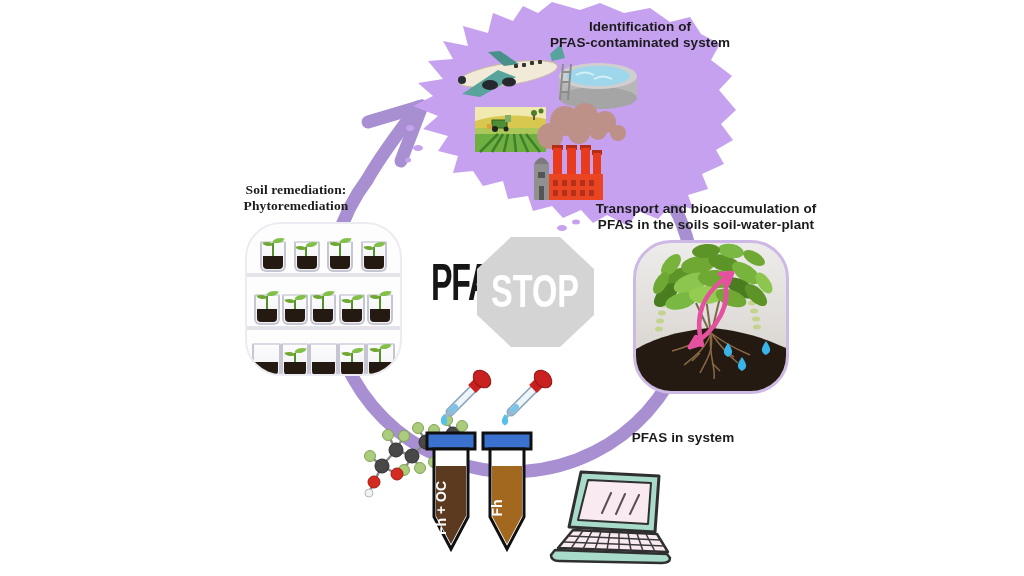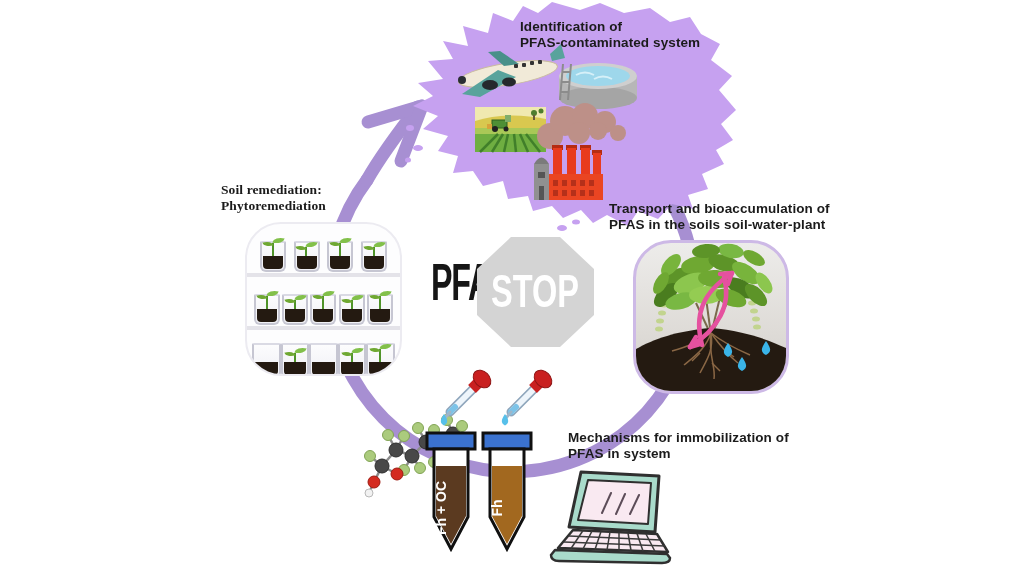--- a/index.html
+++ b/index.html
@@ -3,21 +3,21 @@
 <meta charset="utf-8">
 <style>
   html,body{margin:0;padding:0;background:#fff;}
   .canvas{position:relative;width:1024px;height:576px;background:#ffffff;overflow:hidden;
           font-family:"Liberation Sans",sans-serif;}
   .abs{position:absolute;}
   svg{position:absolute;overflow:visible;}
 
   
   .label{position:absolute;font-weight:700;font-size:13.5px;color:#1b1b1b;
-         line-height:1.2;letter-spacing:.1px;}
+         text-align:center;line-height:1.2;letter-spacing:.1px;}
 
   
   .pfa-text{position:absolute;left:348px;top:256px;width:142px;text-align:right;
             font-size:52px;font-weight:700;color:var(--c-logoText,#161616);
             transform:scaleX(.62);transform-origin:100% 50%;letter-spacing:-2px;line-height:1;}
 
   
   .photo-left{position:absolute;left:245px;top:222px;width:153px;height:150px;
               border-radius:36px;background:#fdfdfe;border:2px solid #ecebf1;overflow:hidden;}
   .shelf-row{height:49px;display:flex;justify-content:space-evenly;align-items:flex-end;
@@ -150,30 +150,29 @@
       <path d="M132 164 q7.5 -13 15 0 Z" fill="#7b7b7b"></path>
       <rect x="136" y="172" width="7" height="6" fill="#555"></rect>
       <rect x="137" y="186" width="5" height="14" fill="#555"></rect>
     </g>
   </svg>
 
   <div class="label" style="left:520px;top:19px;width:240px;">
     <div>Identification of</div>
     <div>PFAS-contaminated system</div>
   </div>
-  <div class="label" style="left:609px;top:201px;width:252px;">
+  <div class="label" style="left:580px;top:201px;width:252px;">
     <div>Transport and bioaccumulation of</div>
     <div>PFAS in the soils soil-water-plant</div>
   </div>
   <div class="label" style="left:221px;top:182px;width:150px;font-family:Liberation Serif, serif;">
     <div>Soil remediation:</div>
     <div>Phytoremediation</div>
   </div>
   <div class="label" style="left:568px;top:430px;width:230px;">
-    <div>Mechanisms for immobilization of</div>
     <div>PFAS in system</div>
   </div>
 
   <div>
     <span class="pfa-text">PFA</span>
     <svg class="abs" style="left:477px;top:237px" width="117" height="110" viewBox="0 0 117 110">
       <polygon points="34,0 83,0 117,32 117,78 83,110 34,110 0,78 0,32" fill="var(--c-octagon,#d4d4d4)"></polygon>
       <text x="58" y="70" text-anchor="middle" font-size="47" font-weight="bold" fill="var(--c-stopText,#ffffff)" textLength="88" lengthAdjust="spacingAndGlyphs">STOP</text>
     </svg>
   </div>

